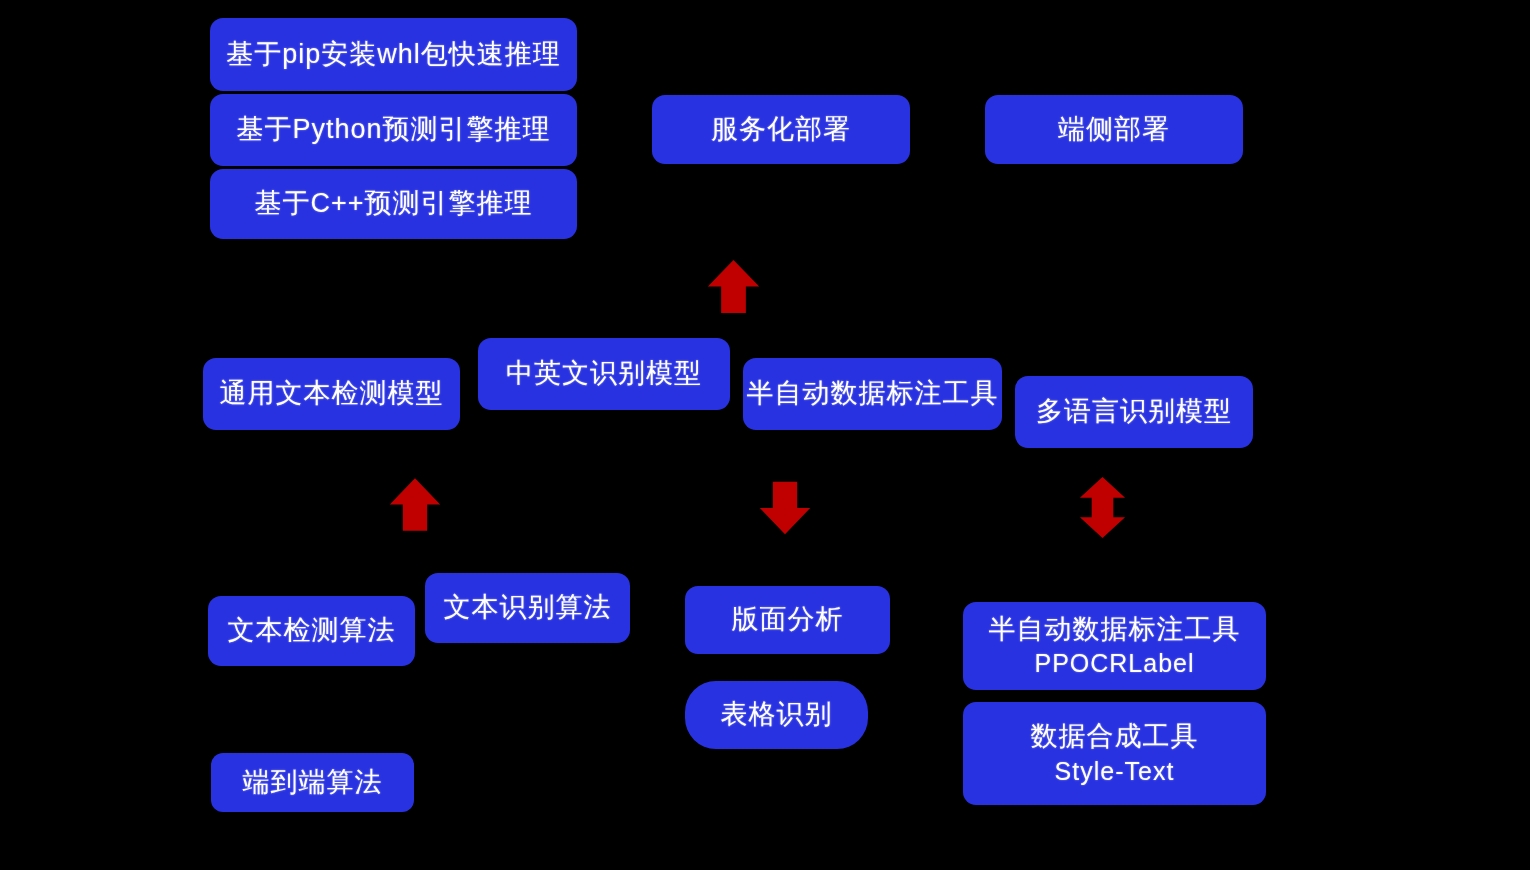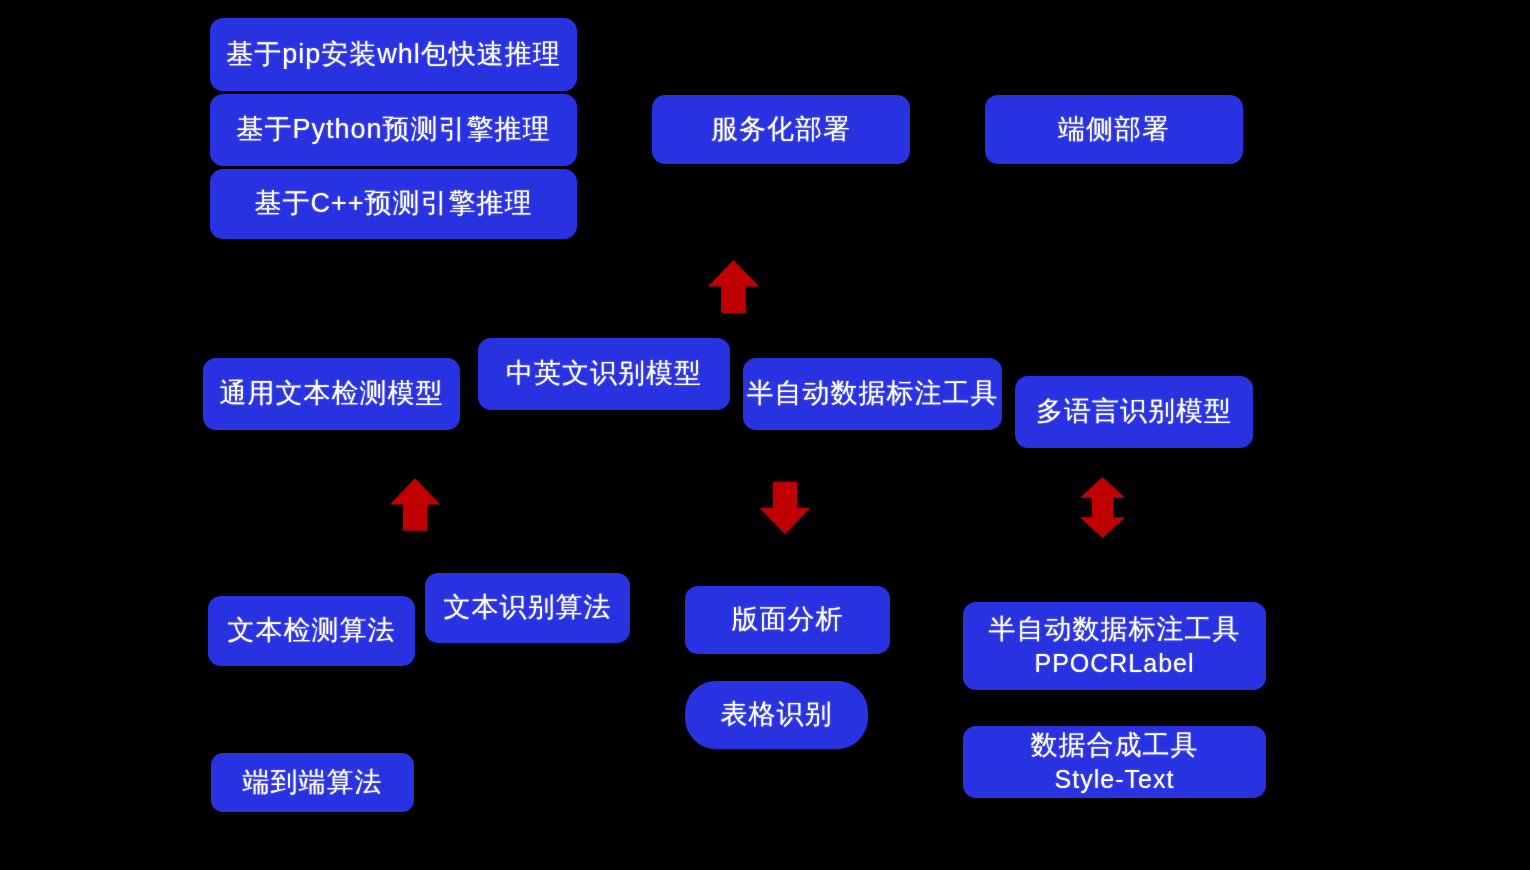--- a/index.html
+++ b/index.html
@@ -117,18 +117,18 @@
     <span class="label">版面分析</span>
   </div>
   <div class="node" style="left:685px; top:681px; width:183px; height:68px;border-radius:31px;">
     <span class="label">表格识别</span>
   </div>
 
   <div class="node" style="left:963px; top:566px; width:303px; height:88px;margin-top:36px;">
     <span class="label">半自动数据标注工具</span>
     <span class="sublabel">PPOCRLabel</span>
   </div>
-  <div class="node" style="left:963px; top:702px; width:303px; height:72px;margin-top:24px;">
+  <div class="node" style="left:963px; top:702px; width:303px; height:103px;">
     <span class="label">数据合成工具</span>
     <span class="sublabel">Style-Text</span>
   </div>
 
 </div>
 
 </body></html>

